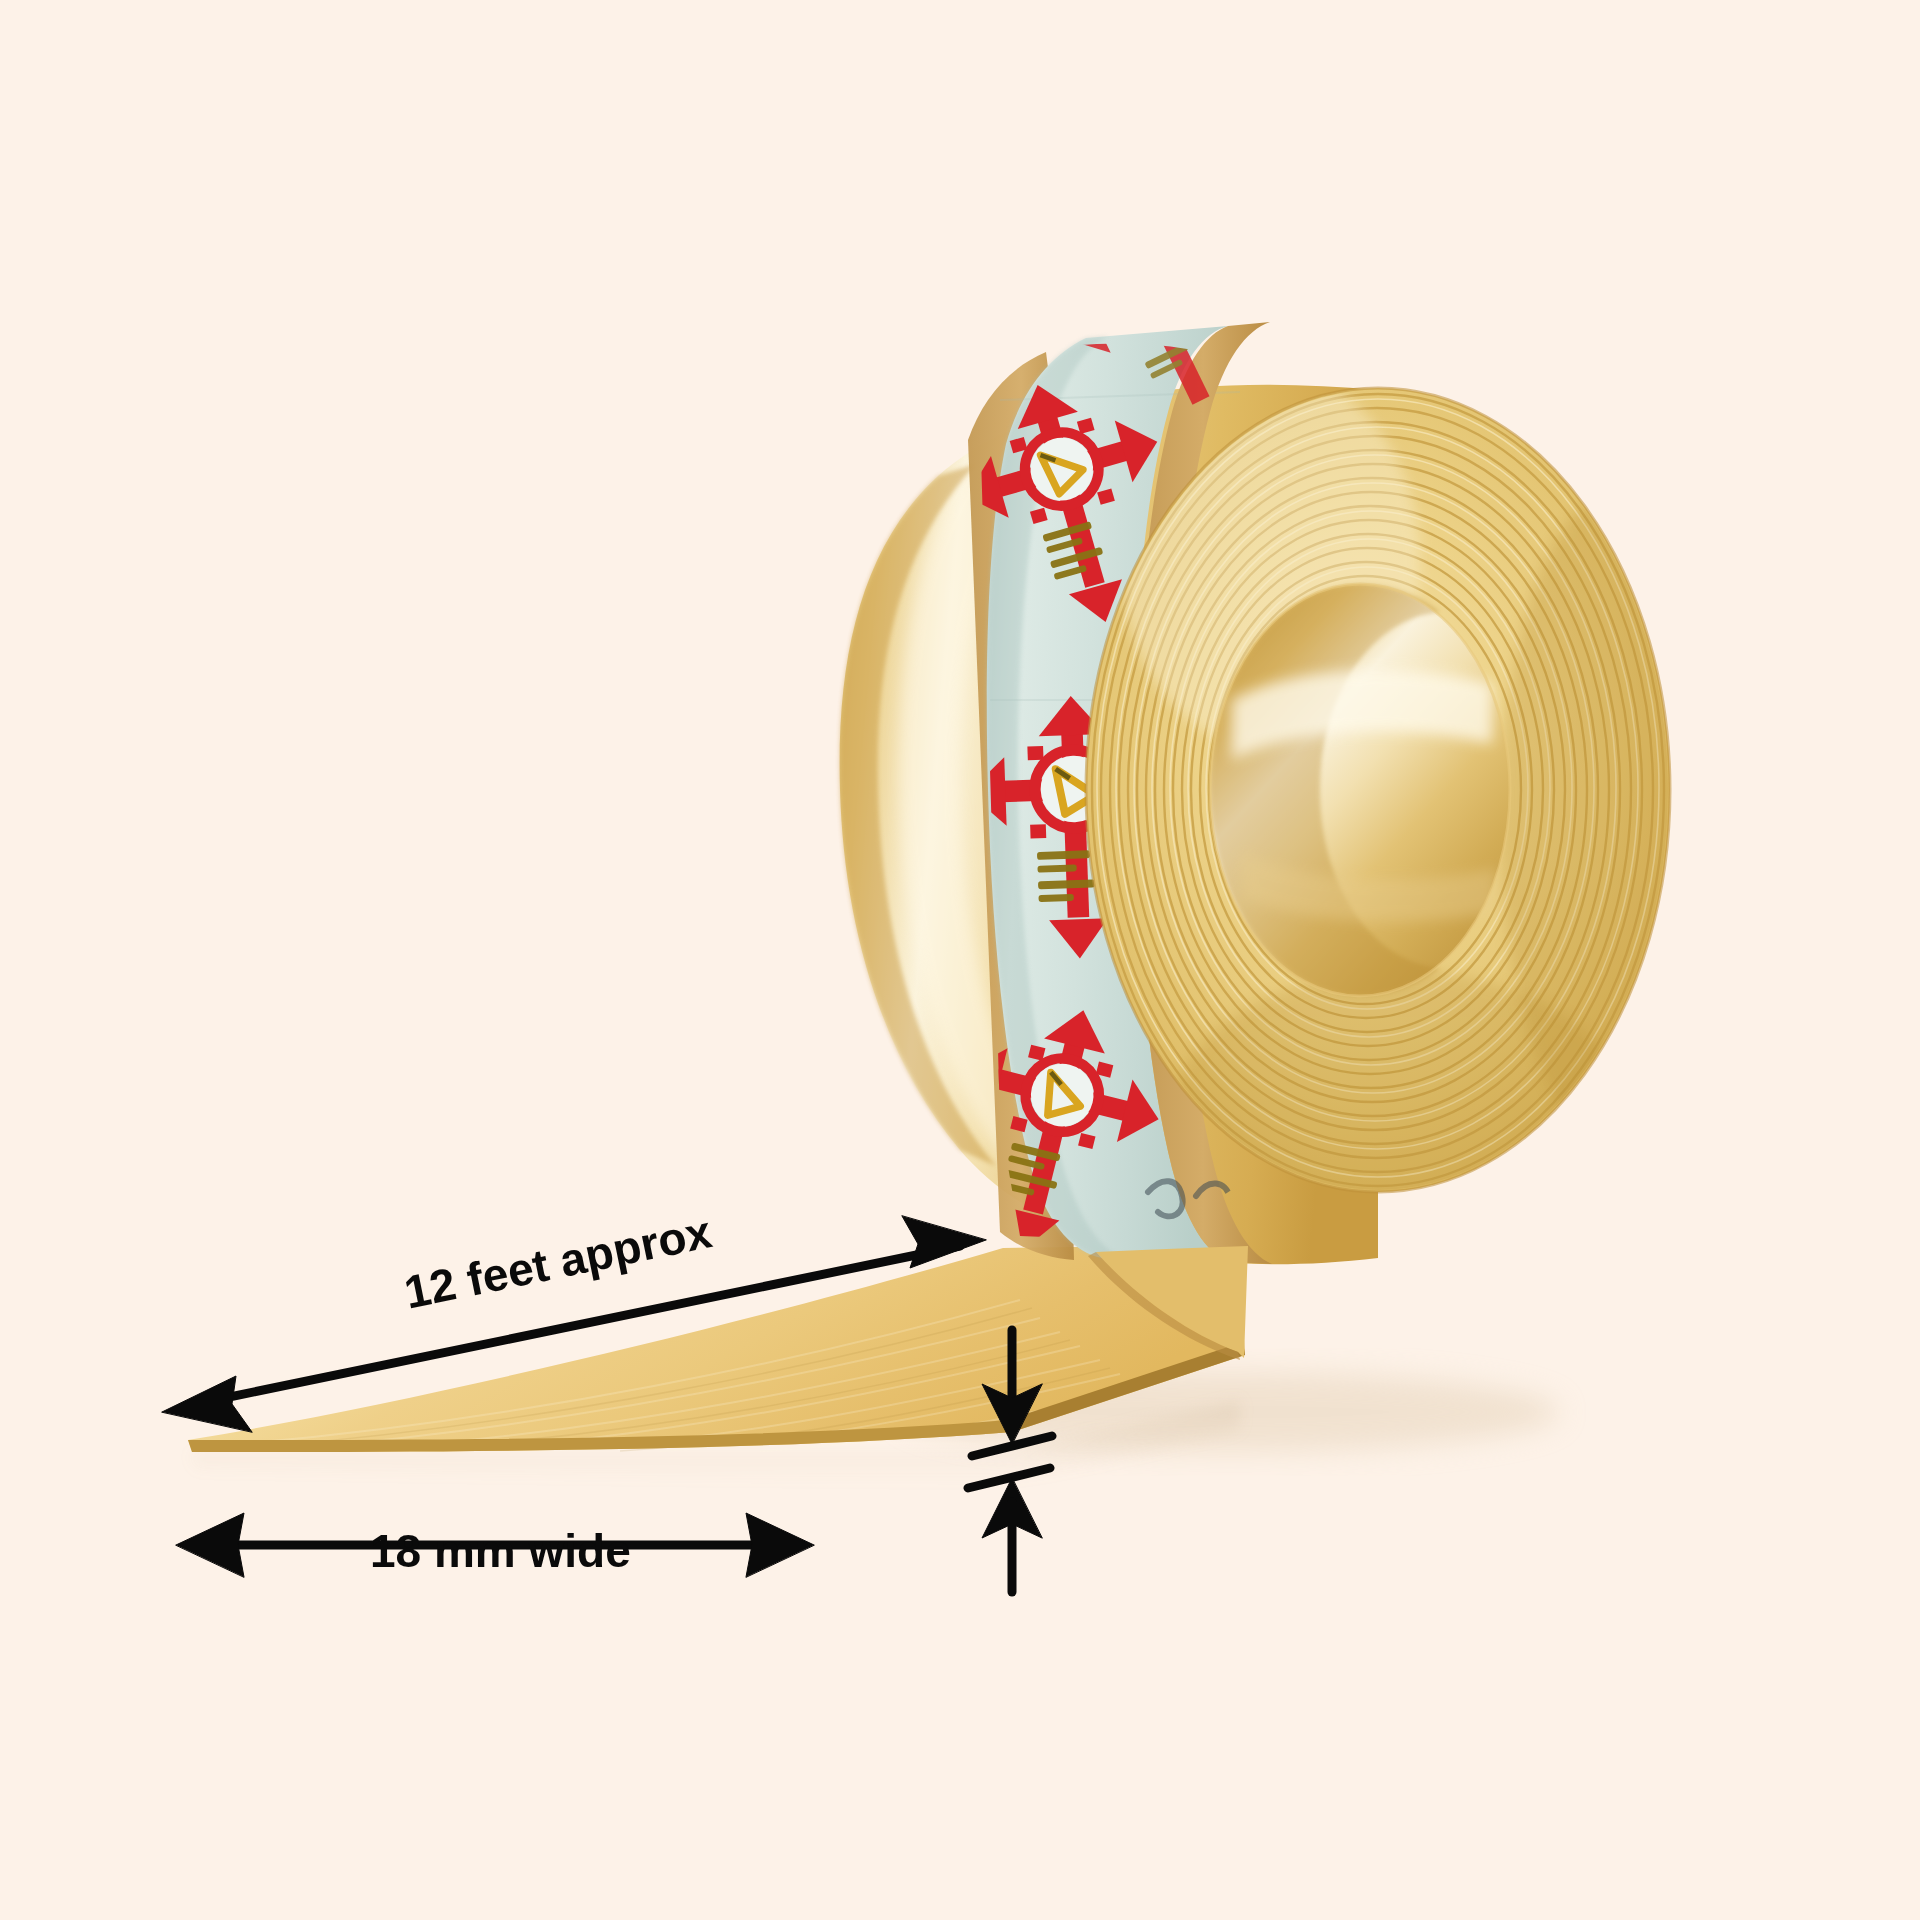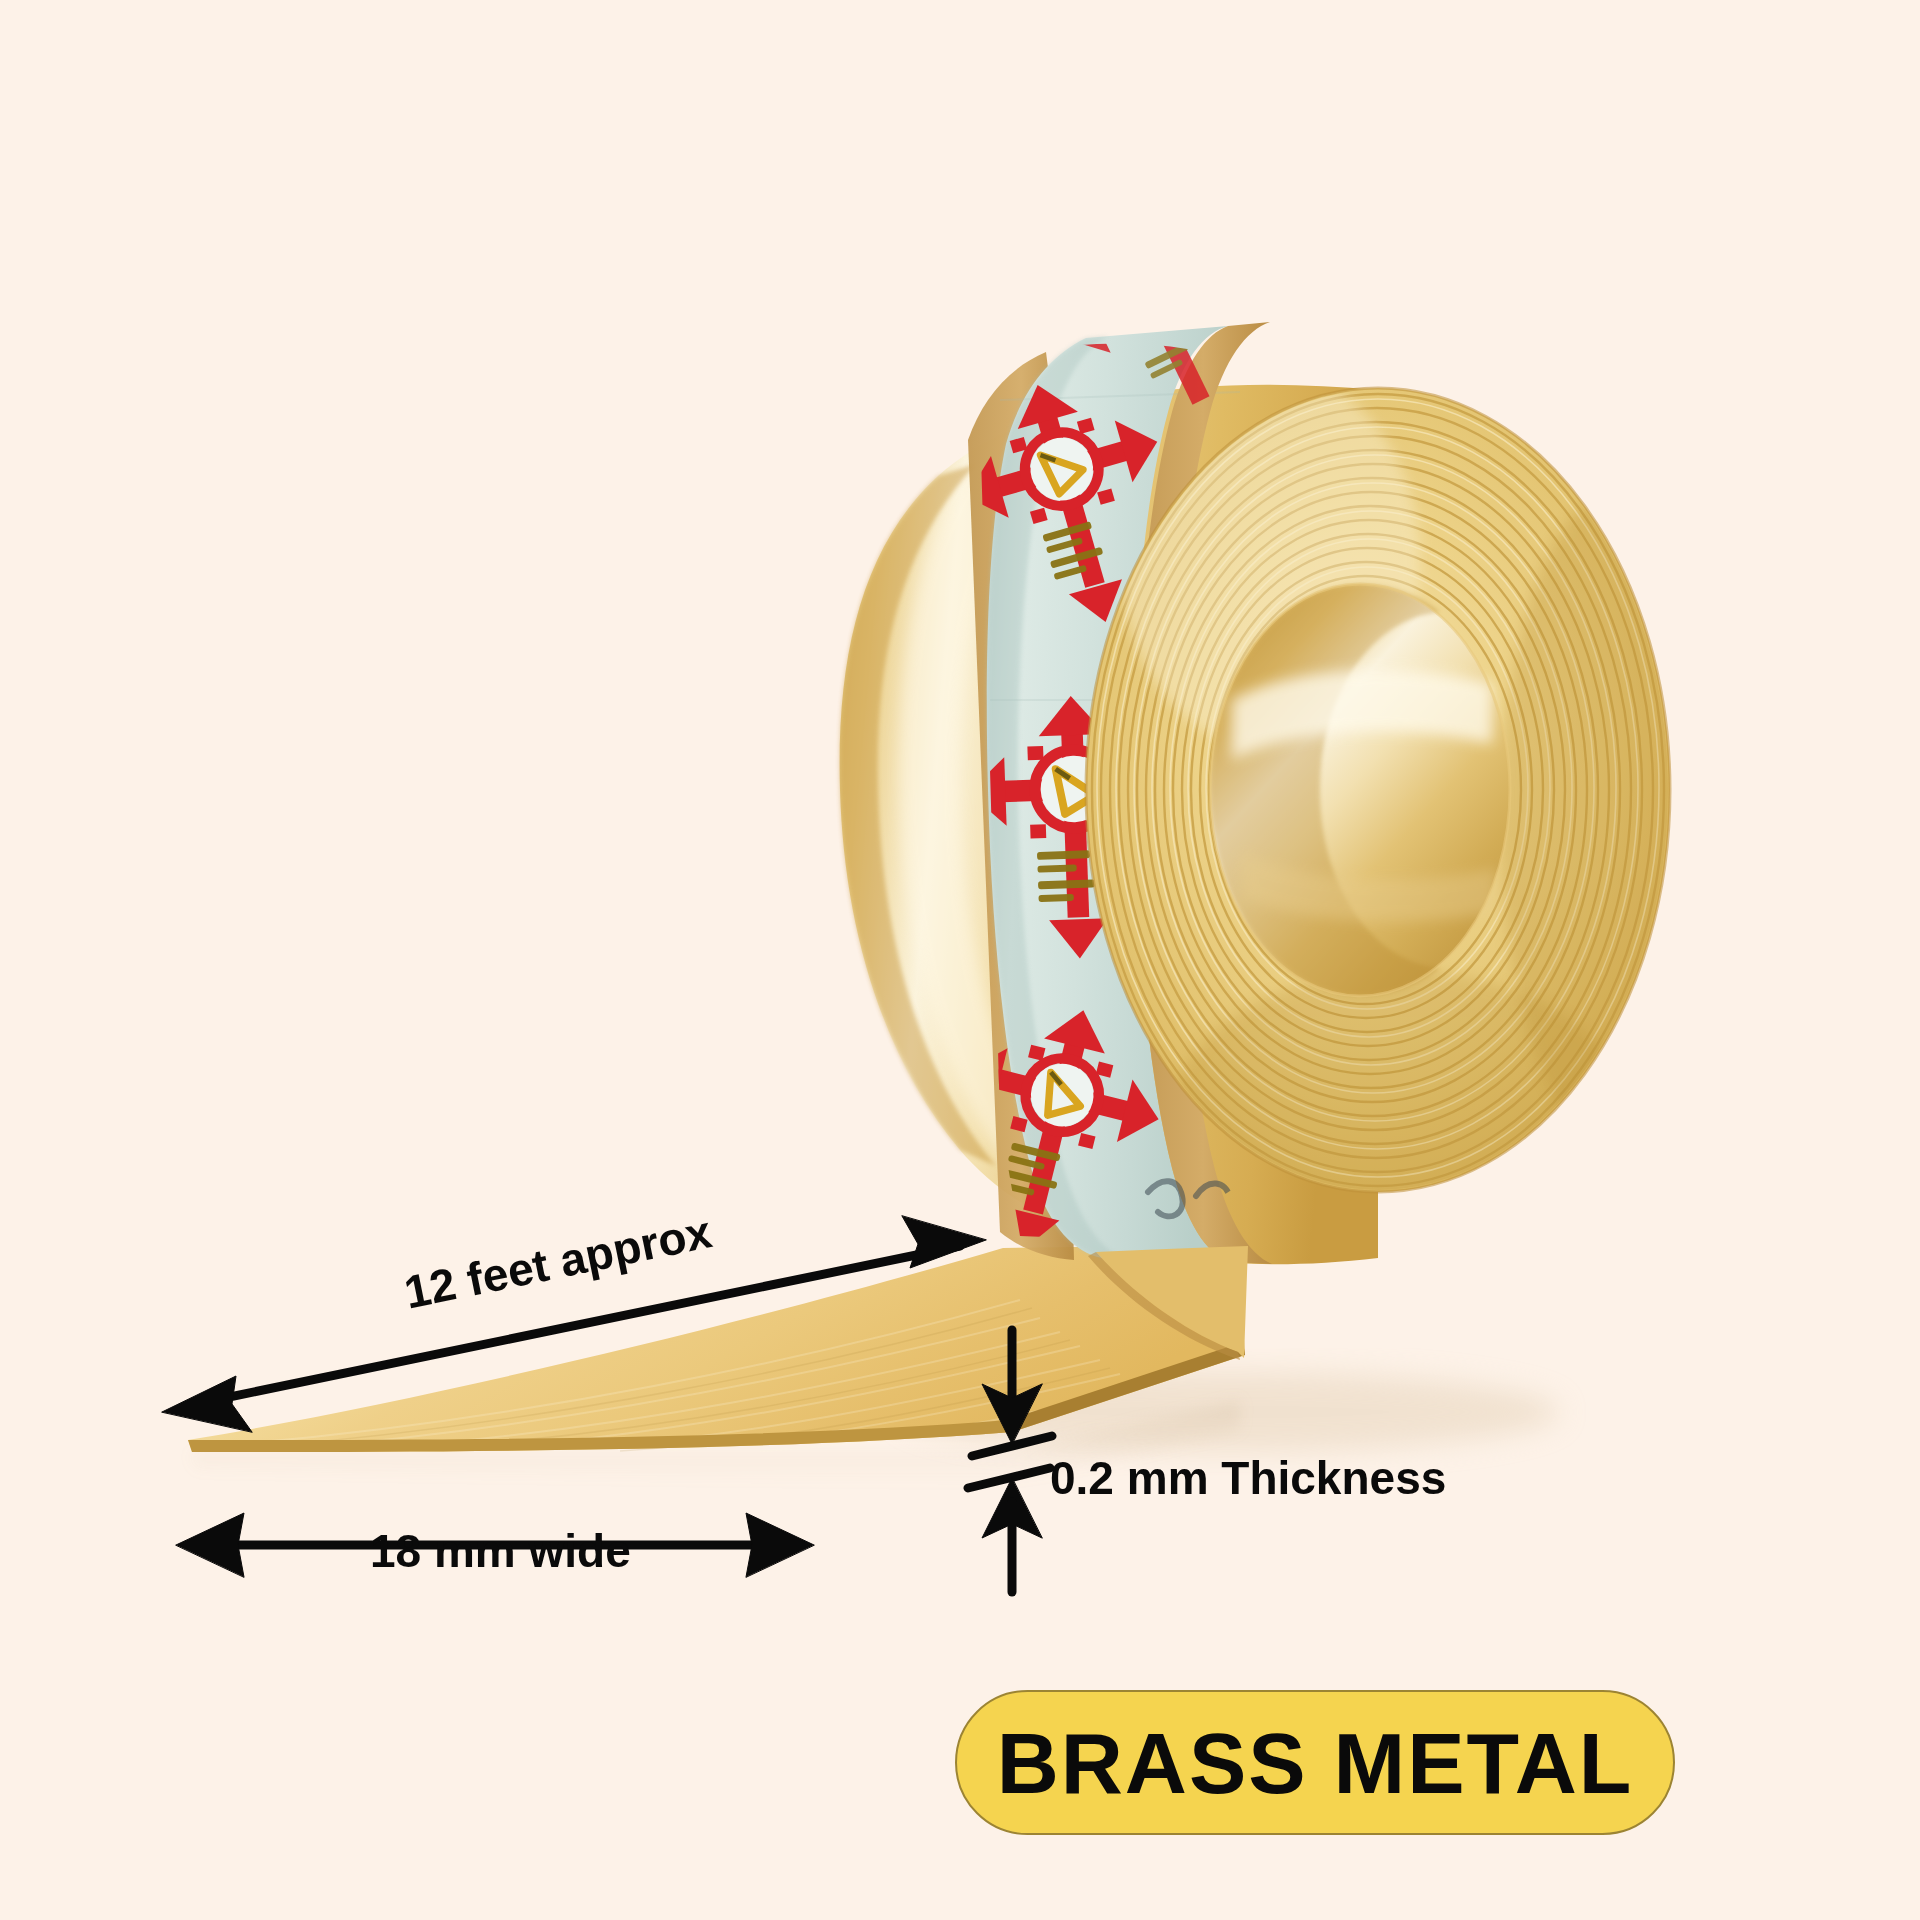--- a/index.html
+++ b/index.html
@@ -468,19 +468,15 @@
         <polygon points="1012,1478 982,1538 1012,1524 1042,1538"></polygon>
         <line x1="1012" y1="1502" x2="1012" y2="1592" stroke-width="9"></line>
       </g>
     </g>
   </svg>
 
   <div class="anno" id="anno-length">12 feet approx</div>
 
   <div class="anno" id="anno-width">18 mm wide</div>
 
-  <div class="anno" id="anno-thickness">0.2 mm Thickness</div>
-
-  <div class="badge">
-    <span class="badge-label">BRASS METAL</span>
-  </div>
+
 
 </div>
 
 </body></html>

